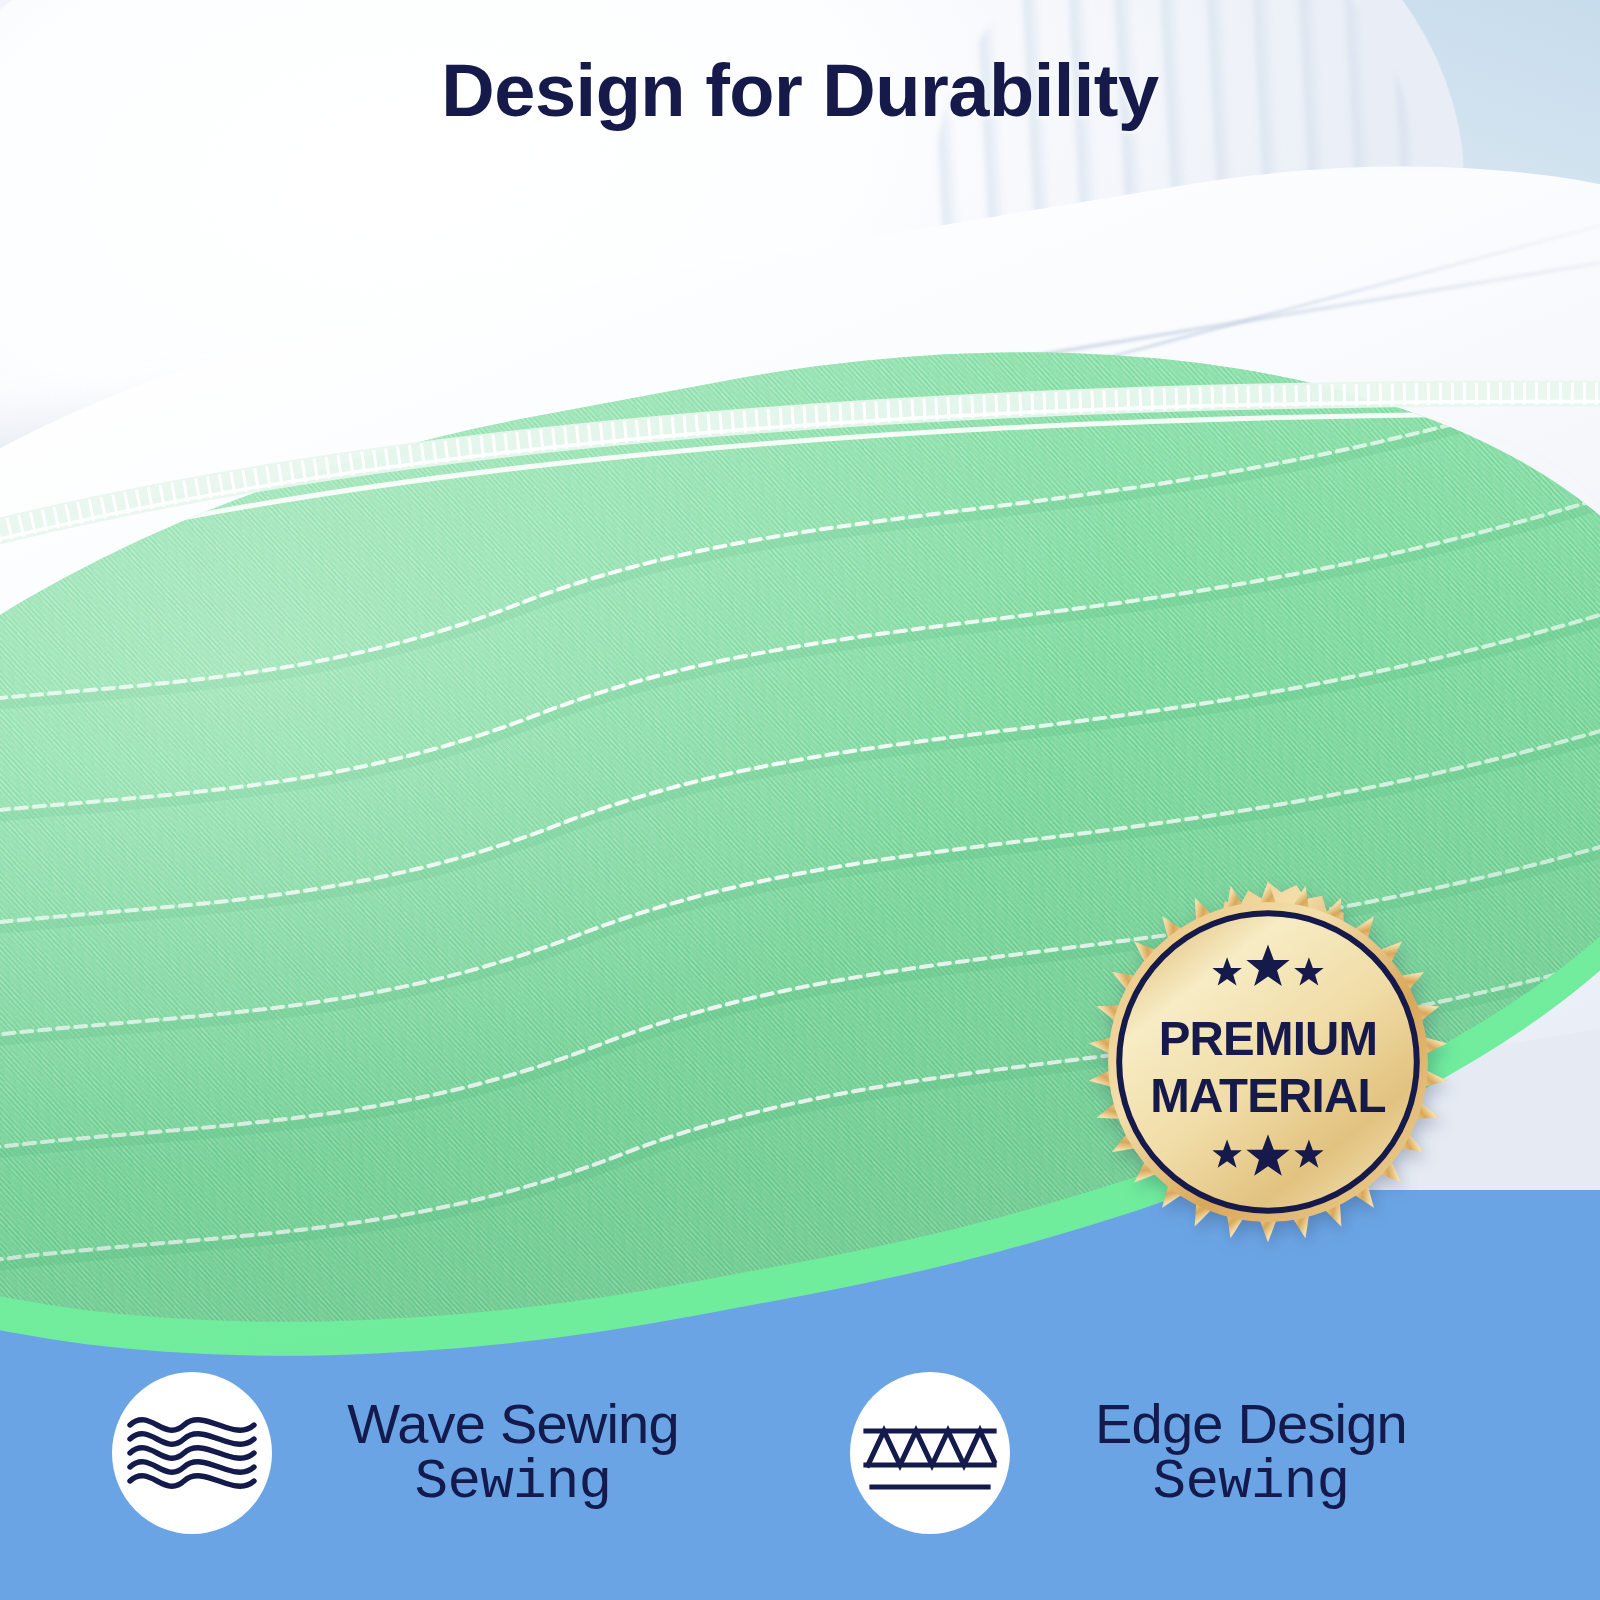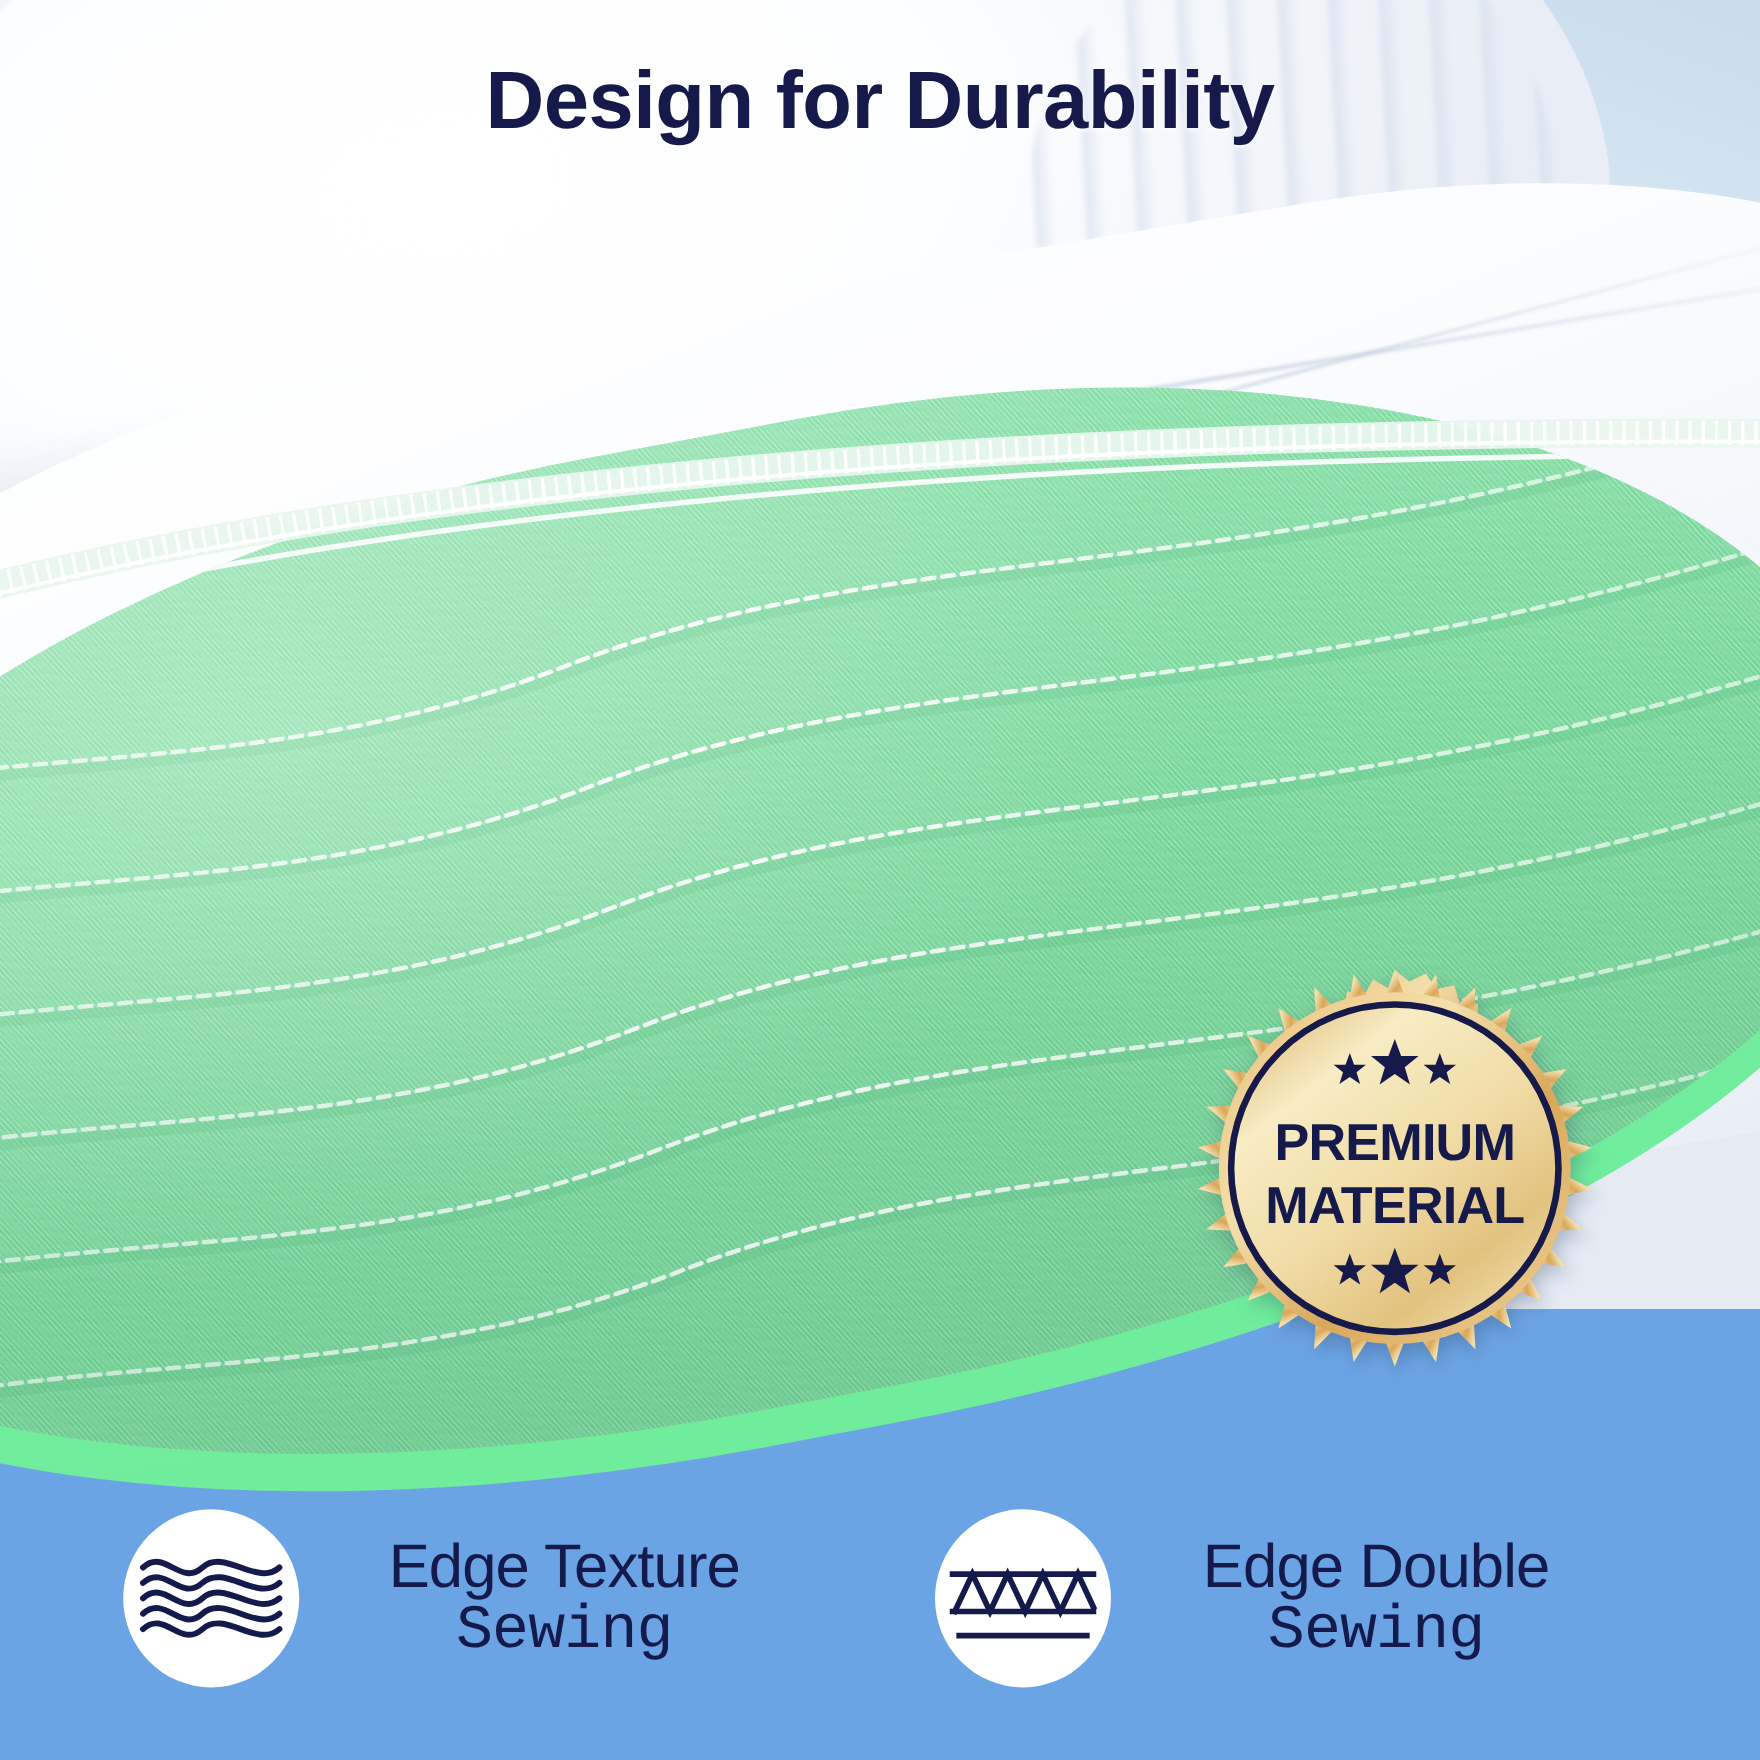--- a/index.html
+++ b/index.html
@@ -331,37 +331,37 @@
           <g fill="none" stroke="#141A4C" stroke-width="5.4" stroke-linecap="round">
             <path d="M8,18 C 28,0 42,36 62,18 C 82,0 112,36 132,18"></path>
             <path d="M8,32 C 28,14 42,50 62,32 C 82,14 112,50 132,32"></path>
             <path d="M8,46 C 28,28 42,64 62,46 C 82,28 112,64 132,46"></path>
             <path d="M8,60 C 28,42 42,78 62,60 C 82,42 112,78 132,60"></path>
             <path d="M8,74 C 28,56 42,92 62,74 C 82,56 112,92 132,74"></path>
           </g>
         </svg>
       </div>
       <div class="flabel">
-        <span>Edge Texture</span>
+        <span>Wave Sewing</span>
         <span class="l2">Sewing</span>
       </div>
     </div>
 
     <div class="feature">
       <div class="fcircle">
         <svg width="140" height="96" viewBox="0 0 140 96">
           <g stroke="#141A4C" stroke-width="5.2" fill="none" stroke-linecap="square">
             <line x1="6" y1="26" x2="134" y2="26"></line>
             <polyline points="8,60 24,26 40,60 56,26 72,60 88,26 104,60 120,26 134,56"></polyline>
             <line x1="6" y1="60" x2="134" y2="60"></line>
             <line x1="12" y1="82" x2="128" y2="82"></line>
           </g>
         </svg>
       </div>
       <div class="flabel">
-        <span>Edge Double</span>
+        <span>Edge Design</span>
         <span class="l2">Sewing</span>
       </div>
     </div>
 
   </div>
 
 </div>
 
 </body></html>

